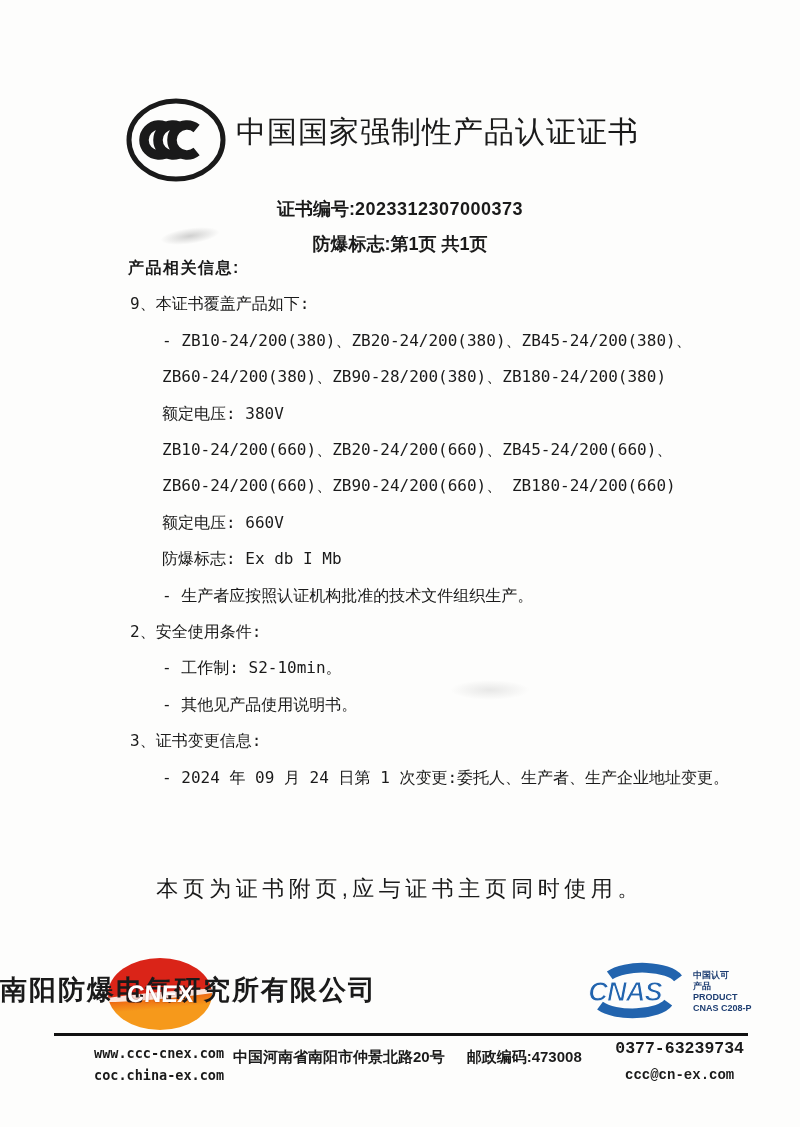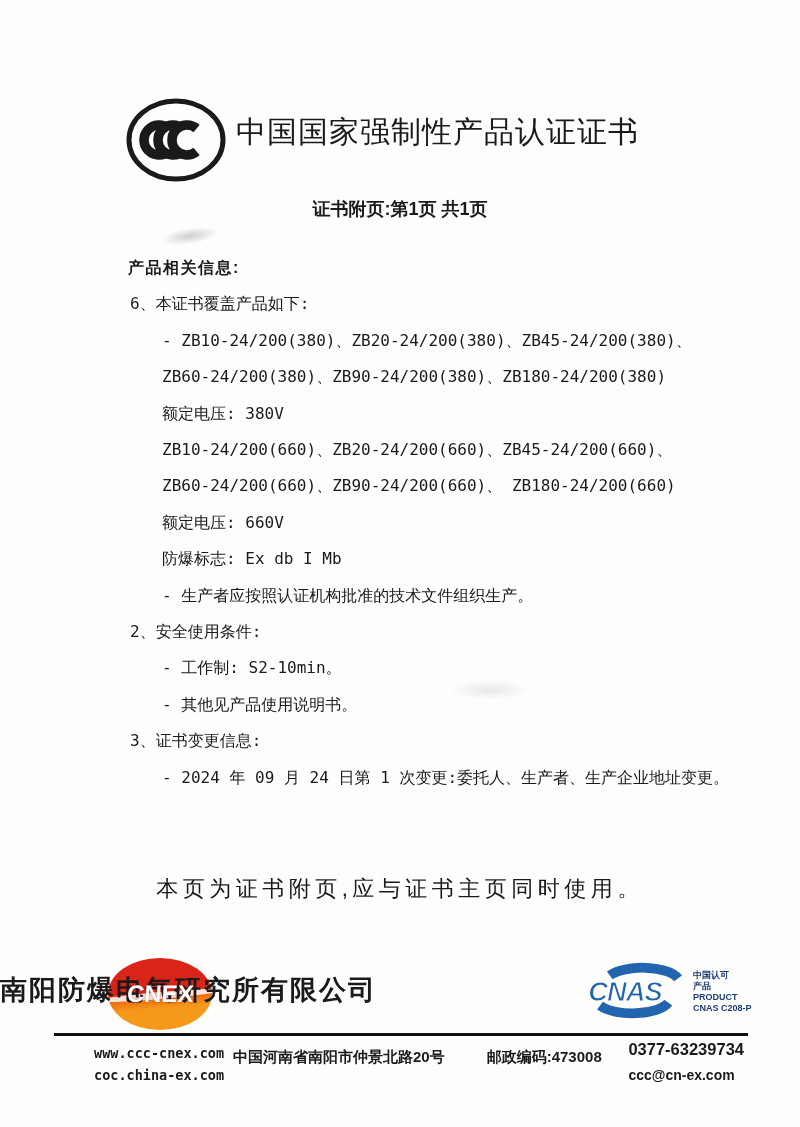--- a/index.html
+++ b/index.html
@@ -85,25 +85,25 @@
     background:#111;
   }
   .websites{
     position:absolute;left:64px;top:1042px;
     font-family:"DejaVu Sans Mono",monospace;font-size:13.5px;line-height:22px;
     font-weight:bold;
     margin-left:30px;
   }
   .address-row{
     position:absolute;left:233px;top:1048px;
-    font-size:15px;font-weight:bold;display:flex;gap:42px;white-space:nowrap;
+    font-size:15px;font-weight:bold;display:flex;gap:22px;white-space:nowrap;
   }
   .phone-email{
-    position:absolute;right:56px;top:1036px;text-align:left;
-    font-family:Liberation Sans, sans-serif;line-height:26px;font-weight:bold;
+    position:absolute;right:56px;top:1036px;text-align:center;
+    font-family:Liberation Mono, monospace;line-height:26px;font-weight:bold;
   }
   .phone-email .phone{font-size:16.5px;}
   .phone-email .email{font-size:14px;}
   
   .smudge{position:absolute;border-radius:50%;pointer-events:none;}
   .smudge-1{
     left:160px;top:228px;width:60px;height:16px;
     background:radial-gradient(ellipse at center,rgba(90,90,90,.28),rgba(90,90,90,0) 70%);
     transform:rotate(-8deg);
   }
@@ -119,31 +119,32 @@
 
   <svg class="ccc-logo" viewBox="0 0 104 88" xmlns="http://www.w3.org/2000/svg">
     <ellipse cx="52" cy="44" rx="47" ry="39" fill="none" stroke="#1a1a1a" stroke-width="5"></ellipse>
     <path d="M44.6 32.5 A15 15 0 1 0 44.6 55.5" fill="none" stroke="#1a1a1a" stroke-width="9.5"></path>
     <path d="M58.6 32.5 A15 15 0 1 0 58.6 55.5" fill="none" stroke="#1a1a1a" stroke-width="9.5"></path>
     <path d="M72.6 32.5 A15 15 0 1 0 72.6 55.5" fill="none" stroke="#1a1a1a" stroke-width="9.5"></path>
   </svg>
   <div class="cert-title">中国国家强制性产品认证证书</div>
 
   <div class="meta">
-    <div><span>证书附页:</span><span>第1页 共1页</span></div>
+    <div><span>证书编号:</span><span class="num">2023312307000373</span></div>
+    <div><span>防爆标志:</span><span>第1页 共1页</span></div>
   </div>
 
   <div class="smudge smudge-1"></div>
   <div class="smudge smudge-2"></div>
 
   <div class="content">
     <div class="content-heading">产品相关信息:</div>
-    <p class="line lvl1">6、本证书覆盖产品如下:</p>
+    <p class="line lvl1">9、本证书覆盖产品如下:</p>
     <p class="line lvl2">- ZB10-24/200(380)、ZB20-24/200(380)、ZB45-24/200(380)、</p>
-    <p class="line lvl2">ZB60-24/200(380)、ZB90-24/200(380)、ZB180-24/200(380)</p>
+    <p class="line lvl2">ZB60-24/200(380)、ZB90-28/200(380)、ZB180-24/200(380)</p>
     <p class="line lvl2">额定电压: 380V</p>
     <p class="line lvl2">ZB10-24/200(660)、ZB20-24/200(660)、ZB45-24/200(660)、</p>
     <p class="line lvl2">ZB60-24/200(660)、ZB90-24/200(660)、 ZB180-24/200(660)</p>
     <p class="line lvl2">额定电压: 660V</p>
     <p class="line lvl2">防爆标志: Ex db I Mb</p>
     <p class="line lvl2">- 生产者应按照认证机构批准的技术文件组织生产。</p>
     <p class="line lvl1">2、安全使用条件:</p>
     <p class="line lvl2">- 工作制: S2-10min。</p>
     <p class="line lvl2">- 其他见产品使用说明书。</p>
     <p class="line lvl1">3、证书变更信息:</p>

